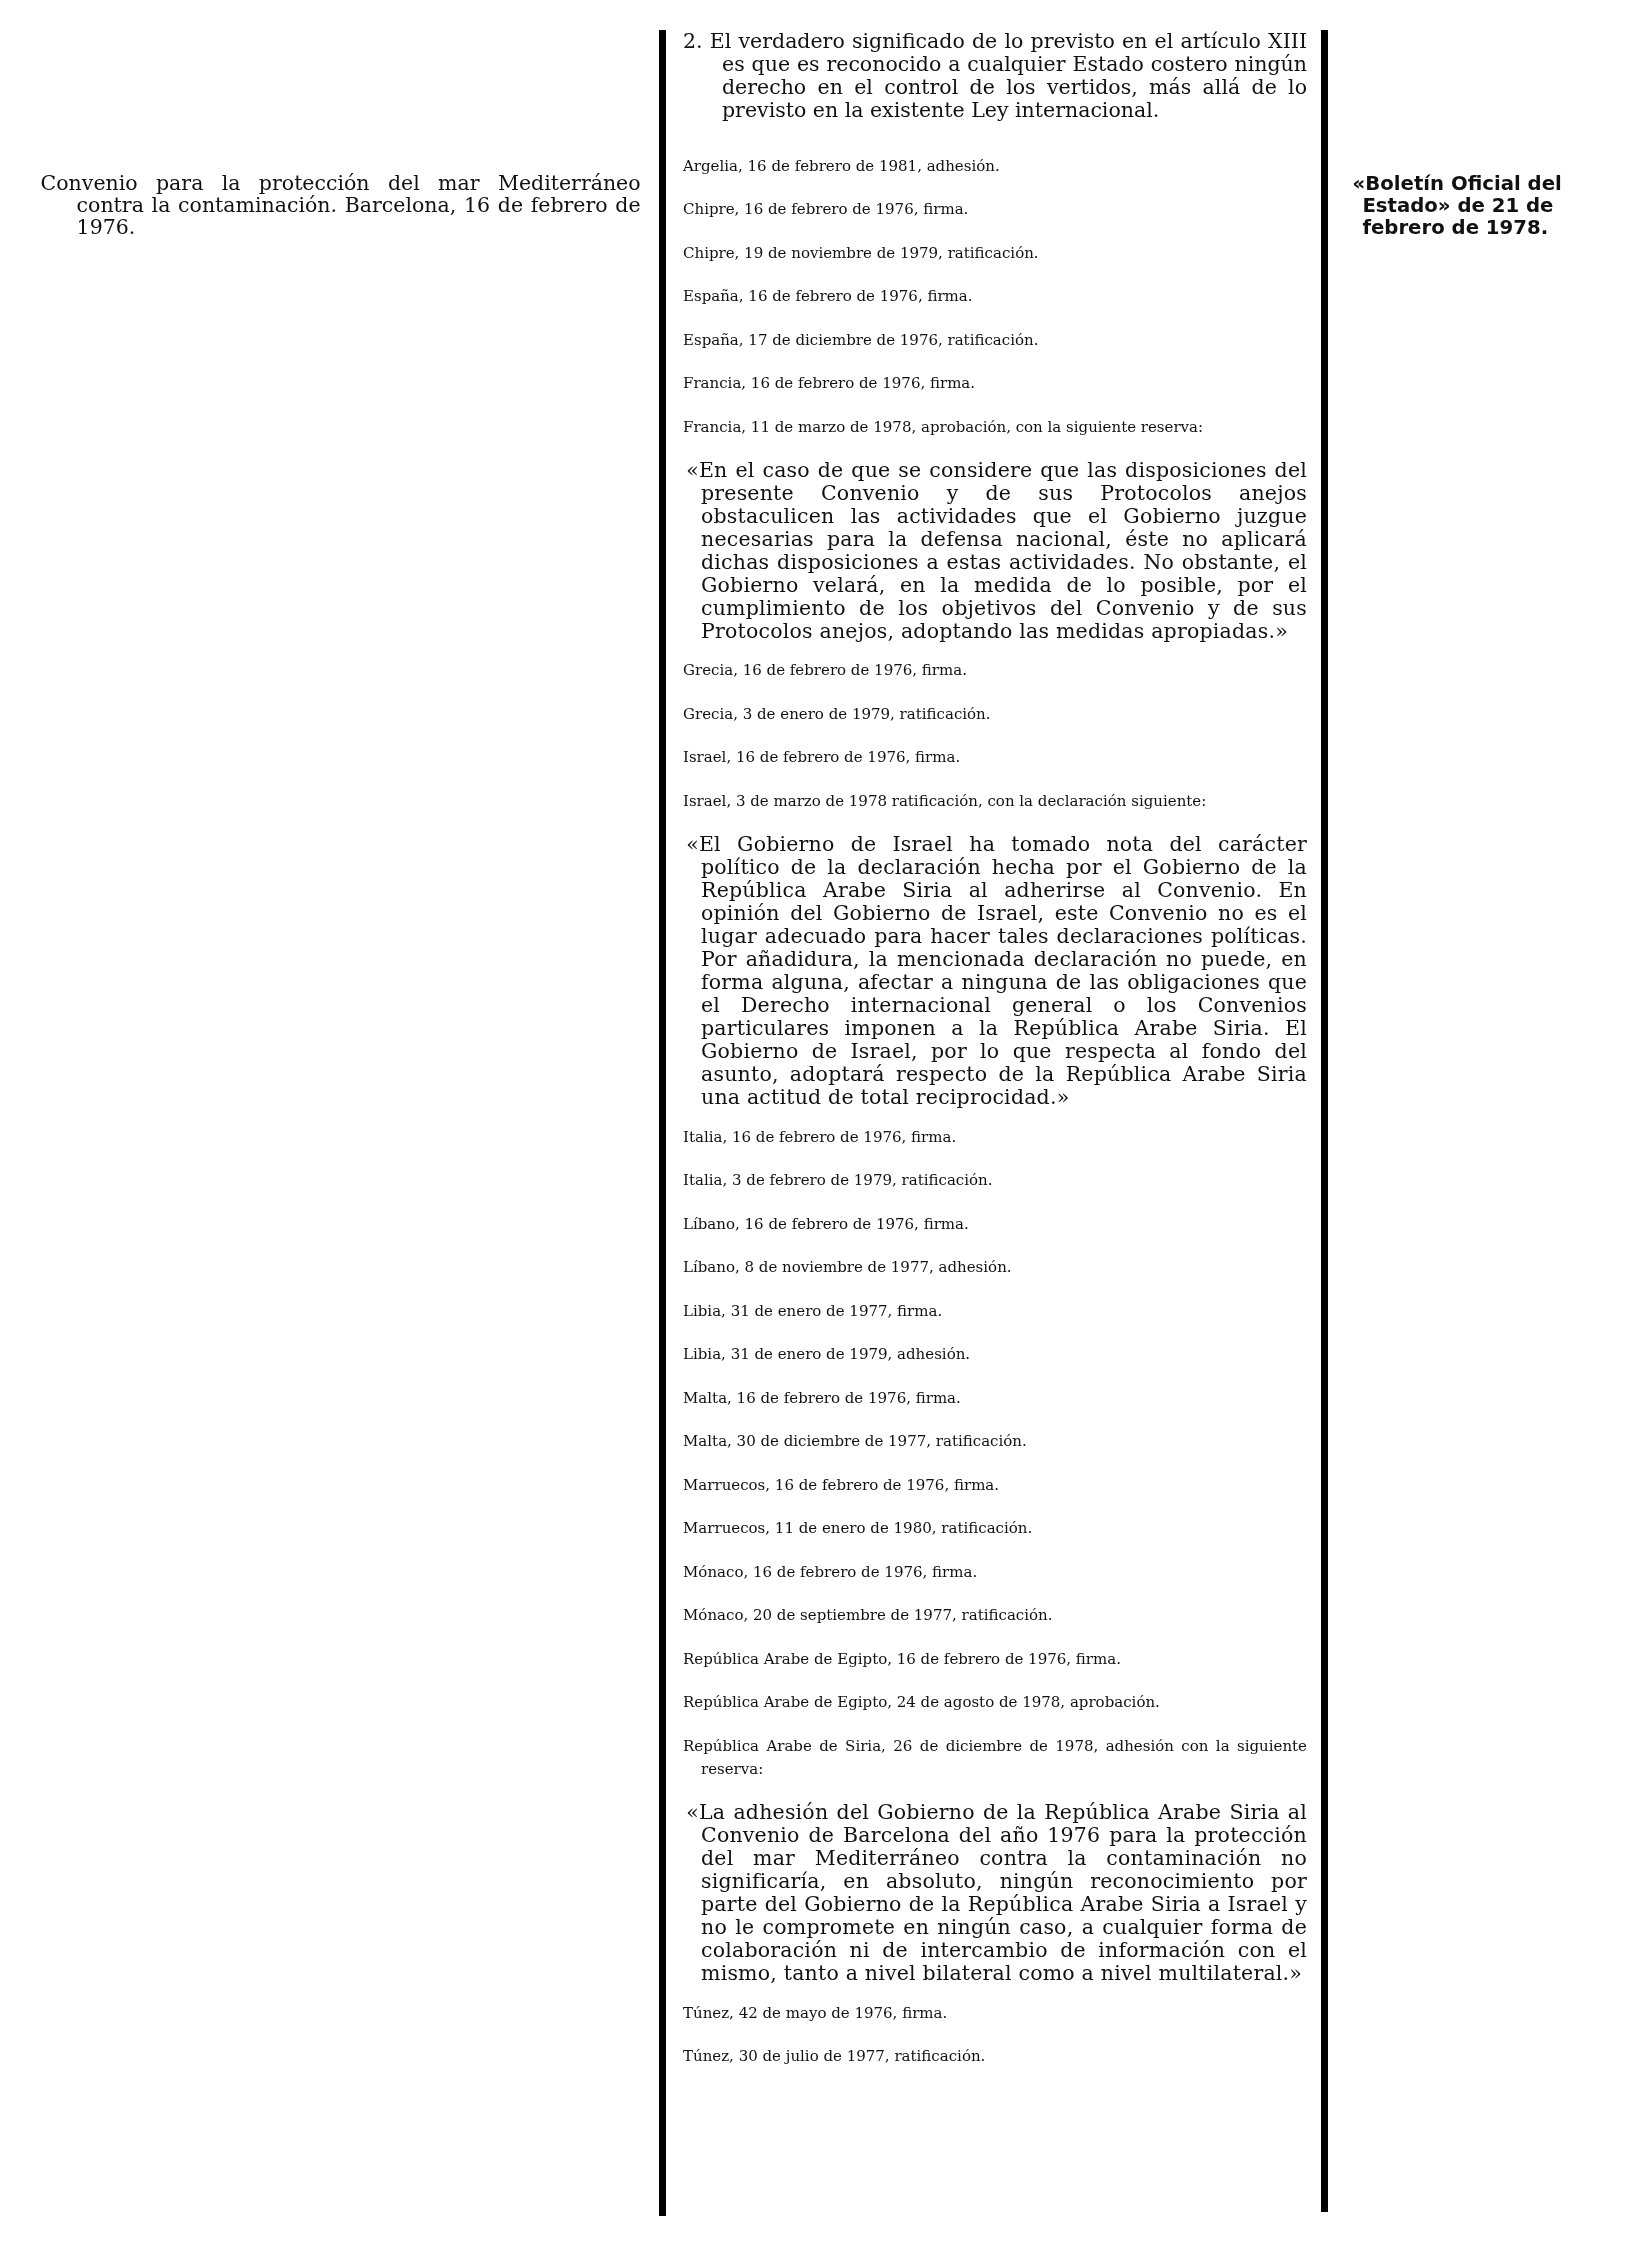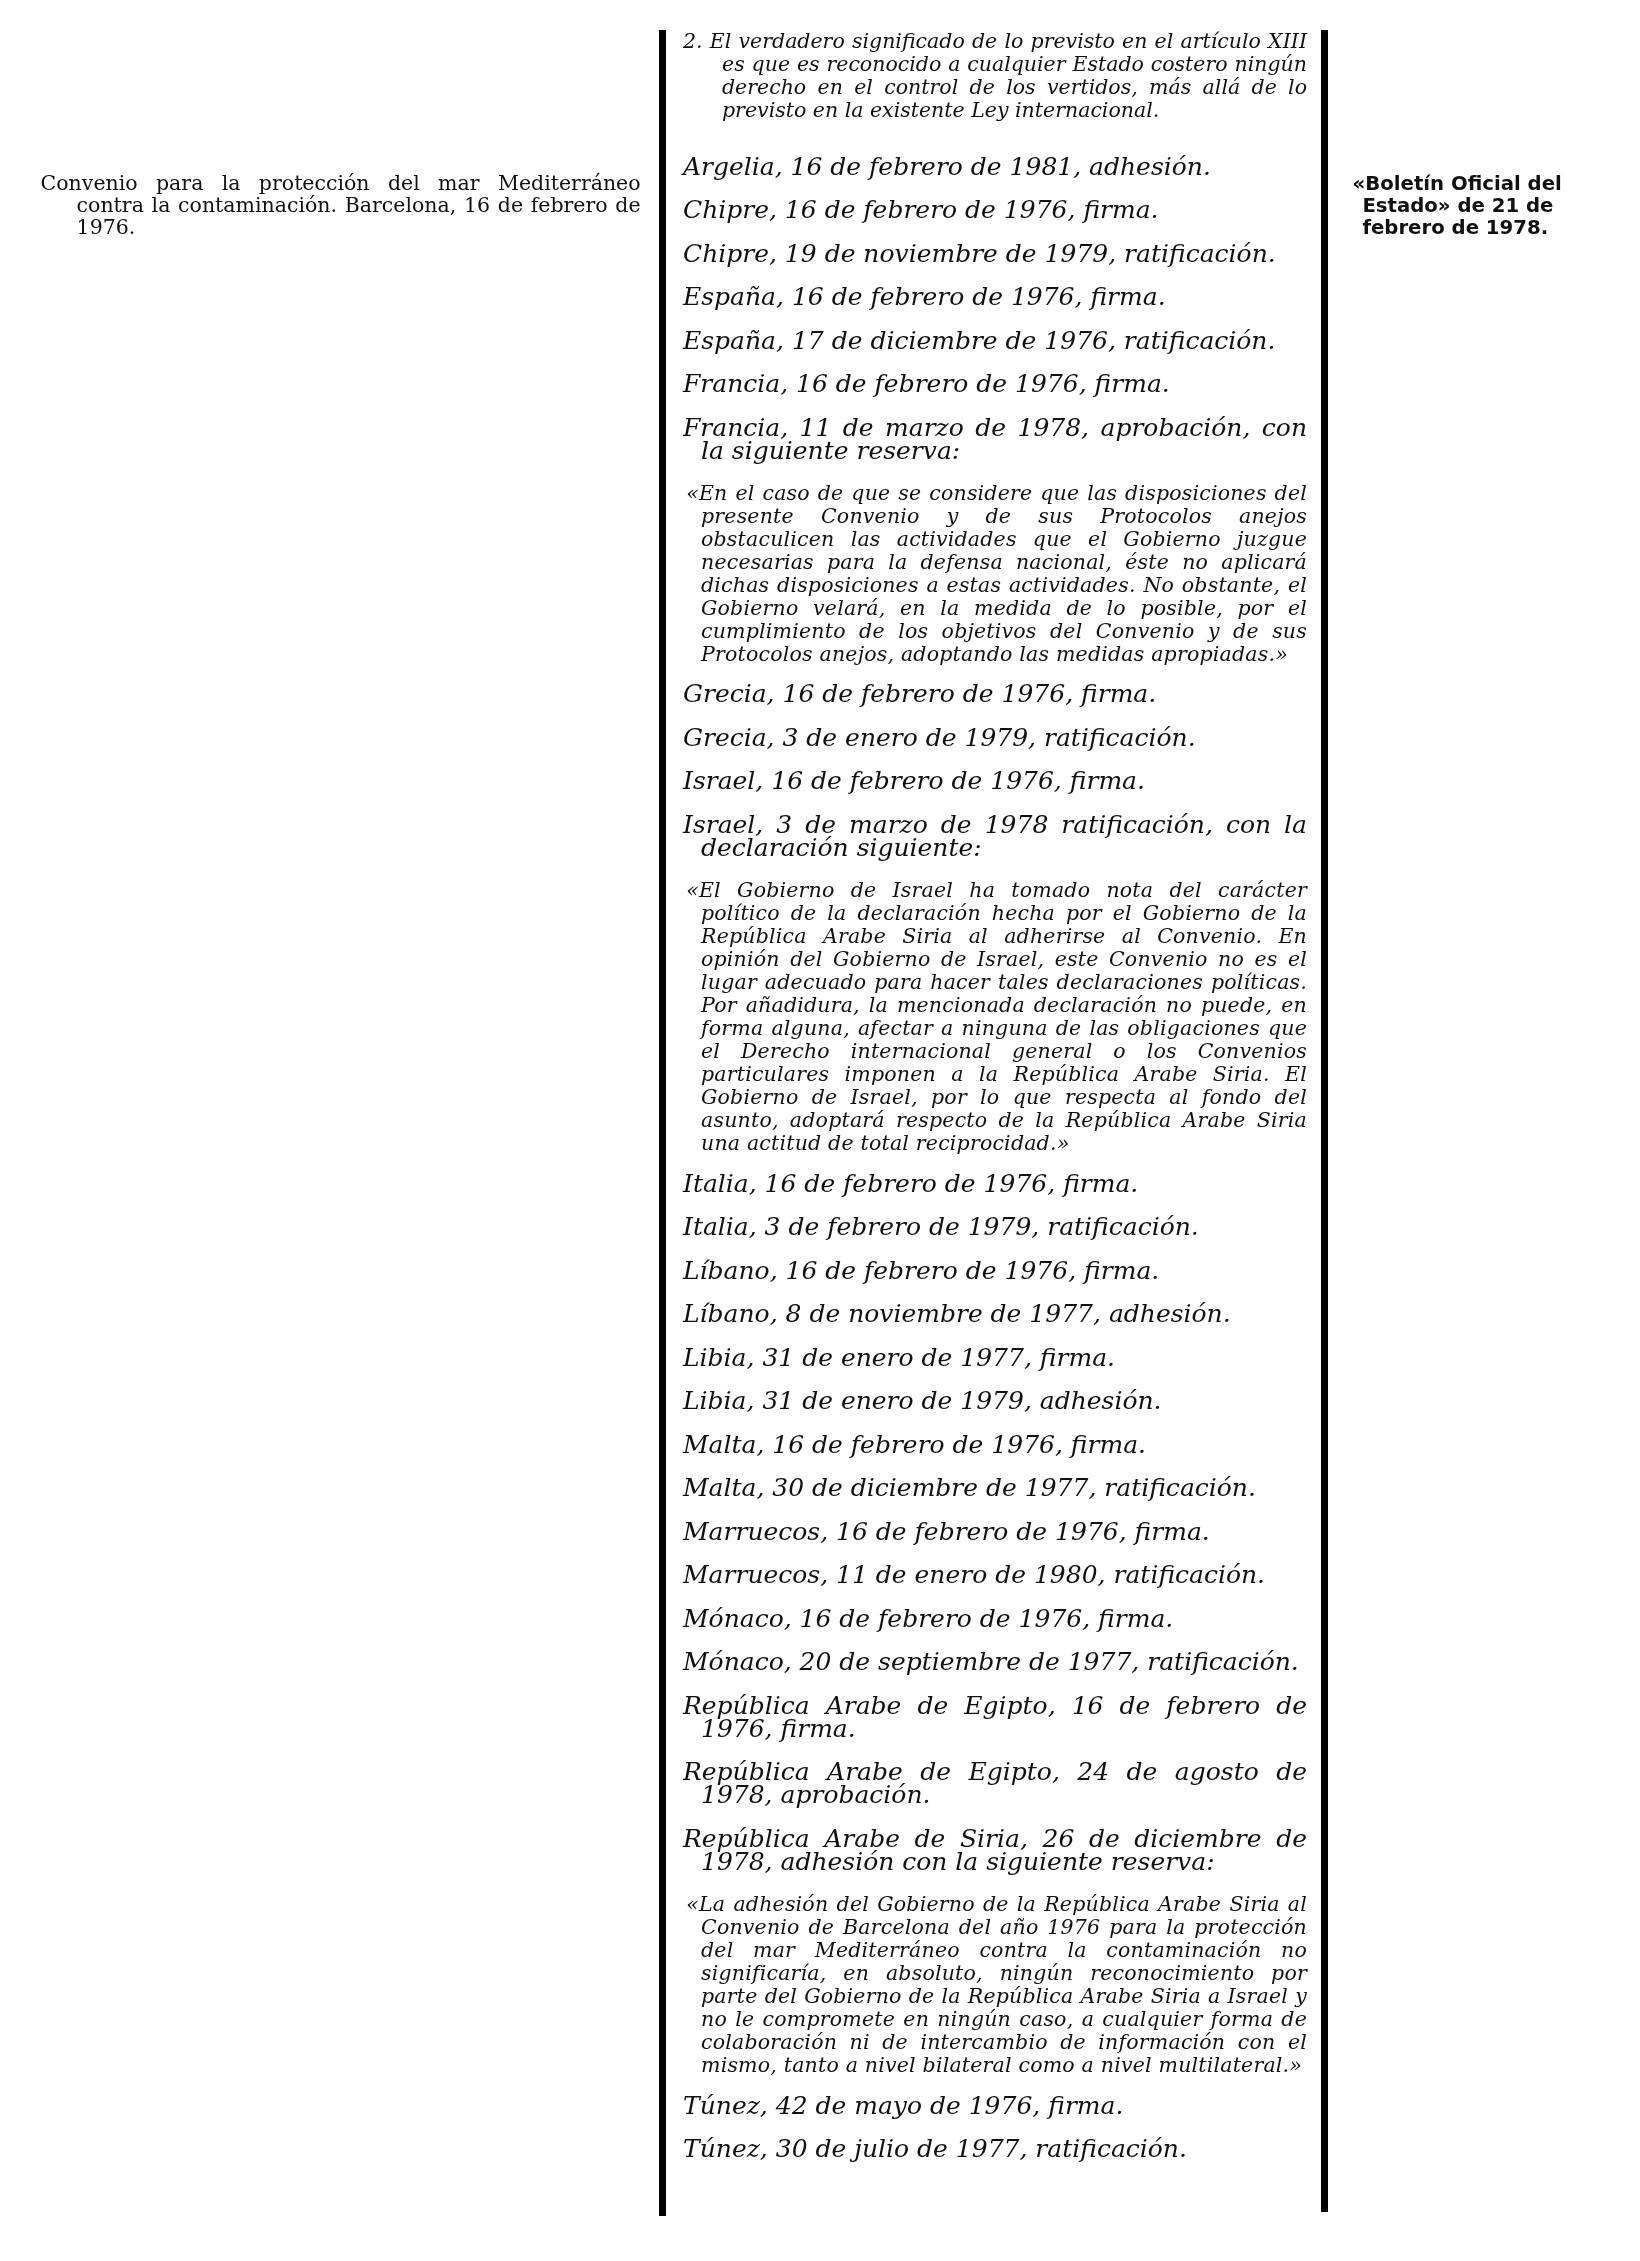--- a/index.html
+++ b/index.html
@@ -1,25 +1,25 @@
 <!DOCTYPE html>
 <html style="font-size:13px"><head>
 <meta charset="utf-8">
 <style>
   html, body { margin: 0; padding: 0; background: #ffffff; }
   body { width: 1641px; height: 2261px; position: relative; overflow: hidden;
          font-family: "DejaVu Serif", "Liberation Serif", serif; color: #111111; }
   .col { position: absolute; }
   .left-col { left: 24.6px; top: 156px; width: 632px; }
-  .mid-col { left: 683px; top: 29.5px; width: 624px; font-style: italic; }
+  .mid-col { left: 683px; top: 29.5px; width: 624px; }
   .right-col { left: 1346px; top: 173px; width: 287px; }
   .rule { position: absolute; background: #000; }
   .rule-left { left: 659px; top: 29.5px; width: 6.6px; height: 2186px; }
   .rule-right { left: 1321px; top: 29.5px; width: 6.6px; height: 2182px; }
-  .entry { font-size: 25px; line-height: 23px; margin: 0 0 20.5px 0; padding-left: 18px; text-indent: -18px; text-align: justify; }
+  .entry { font-size: 15px; line-height: 23px; margin: 0 0 20.5px 0; padding-left: 18px; text-indent: -18px; text-align: justify; }
   .quote { font-size: 20.5px; line-height: 23px; margin: 0 0 16.4px 0; padding-left: 18px; text-indent: -14.8px; text-align: justify; letter-spacing: 0.2px; }
   .para { font-size: 20.5px; line-height: 23px; margin: 0 0 24.6px 0; padding-left: 18px; text-indent: -18px; text-align: justify; }
   .left-title { font-size: 20.5px; line-height: 22px; margin: 16px; padding-left: 36px; text-indent: -36px; text-align: justify; }
   .right-ref { font-family: "DejaVu Sans", "Liberation Sans", sans-serif; font-weight: bold; font-size: 19.7px; line-height: 22px; margin: 0; padding-left: 16.4px; text-indent: -9.8px; }
 </style>
 </head>
 <body>
 
 <div class="col left-col">
   <p class="left-title">Convenio para la protección del mar Mediterráneo contra la contaminación. Barcelona, 16 de febrero de 1976.</p>

